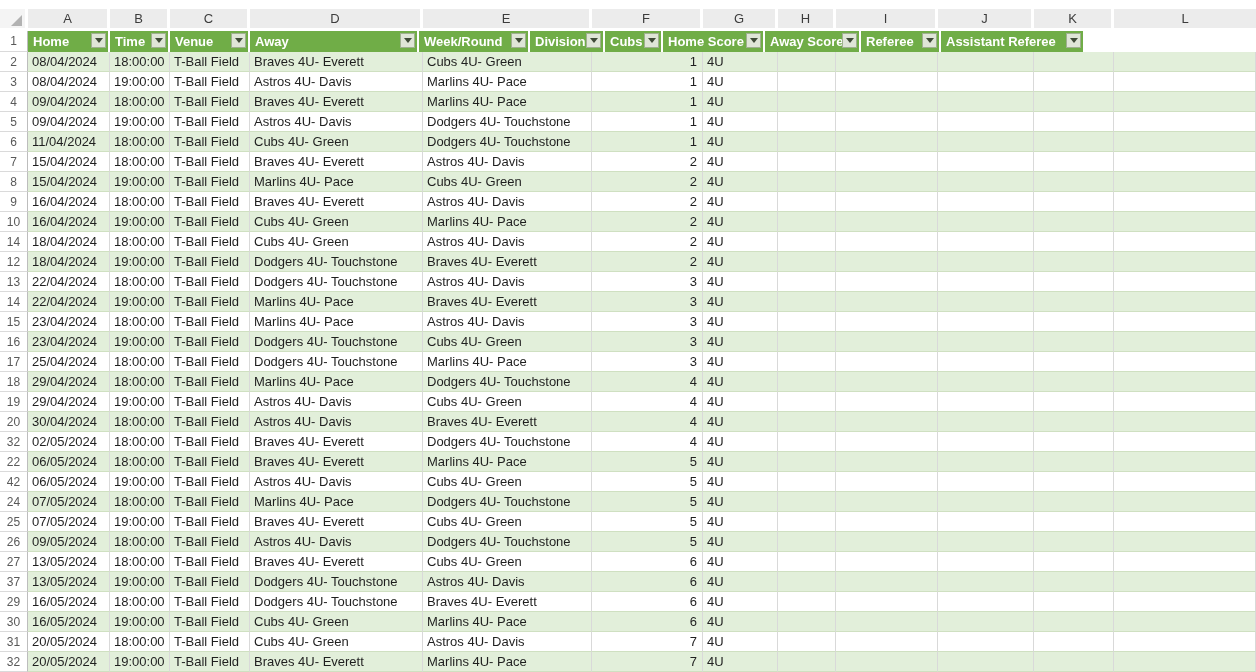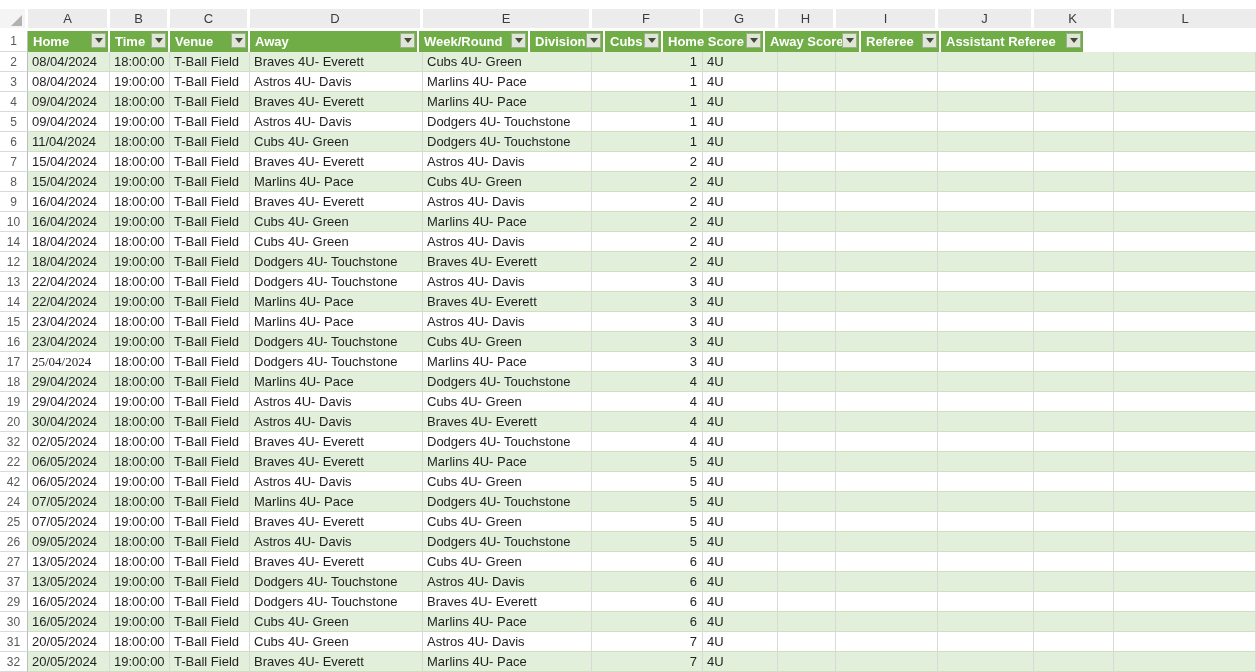--- a/index.html
+++ b/index.html
@@ -351,21 +351,21 @@
         <div class="data-cell num" style="width: 111px;">3</div>
         <div class="data-cell" style="width: 75px;">4U</div>
         <div class="data-cell" style="width: 58px;"></div>
         <div class="data-cell" style="width: 102px;"></div>
         <div class="data-cell" style="width: 96px;"></div>
         <div class="data-cell" style="width: 80px;"></div>
         <div class="data-cell" style="width: 142px;"></div>
       </div>
       <div class="row">
         <div class="rownum-cell">17</div>
-        <div class="data-cell" style="width: 82px; font-family: Liberation Serif, serif;">25/04/2024</div>
+        <div class="data-cell" style="width: 82px;">25/04/2024</div>
         <div class="data-cell" style="width: 60px;">18:00:00</div>
         <div class="data-cell" style="width: 80px;">T-Ball Field</div>
         <div class="data-cell" style="width: 173px;">Dodgers 4U- Touchstone</div>
         <div class="data-cell" style="width: 169px;">Marlins 4U- Pace</div>
         <div class="data-cell num" style="width: 111px;">3</div>
         <div class="data-cell" style="width: 75px;">4U</div>
         <div class="data-cell" style="width: 58px;"></div>
         <div class="data-cell" style="width: 102px;"></div>
         <div class="data-cell" style="width: 96px;"></div>
         <div class="data-cell" style="width: 80px;"></div>

